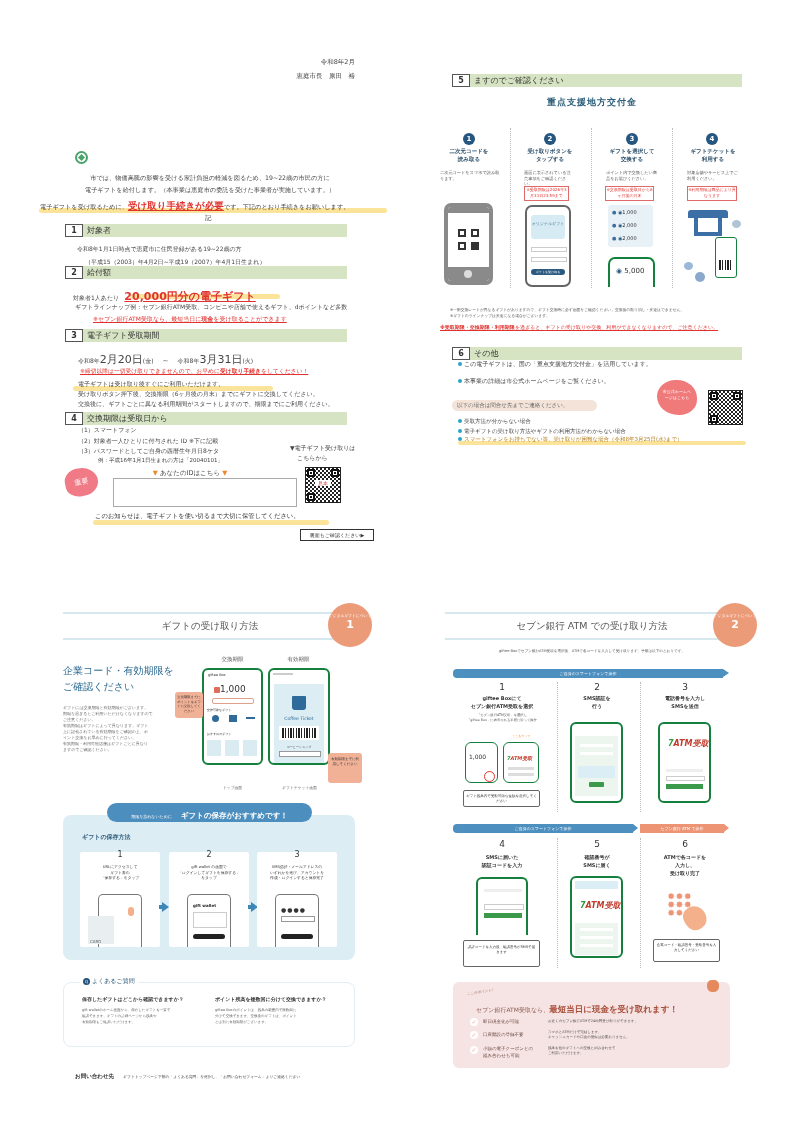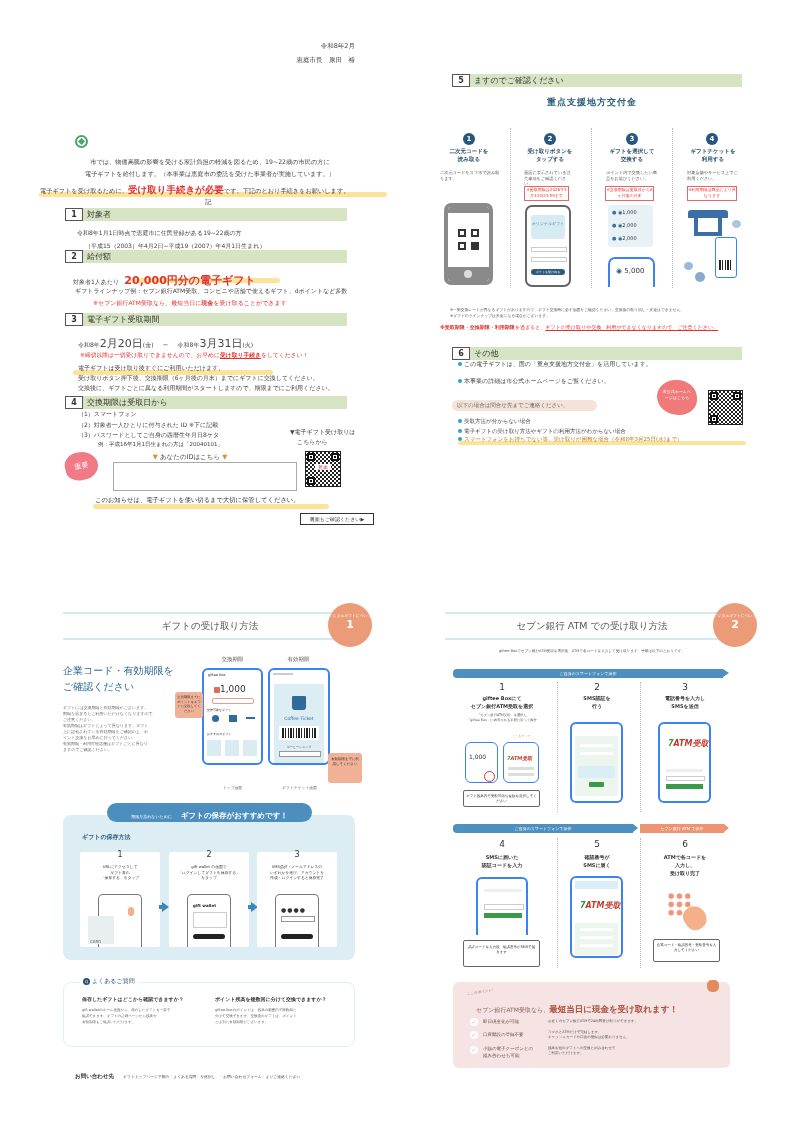--- a/index.html
+++ b/index.html
@@ -6,53 +6,53 @@
   body{width:800px;height:1132px;position:relative;overflow:hidden;font-family:"DejaVu Sans",sans-serif;color:#333;}
   .a{position:absolute;}
   .page{position:absolute;}
   .nw{white-space:nowrap;}
   .c{text-align:center;}
   
   .p1 .small{font-size:6.2px;color:#444;}
   .secbar{position:absolute;left:30px;width:282px;height:13px;background:#d7e4c3;}
   .secnum{position:absolute;left:0;top:0;width:16px;height:11px;border:1px solid #555;background:#fff;font-size:8px;font-weight:bold;text-align:center;line-height:11px;color:#333;}
   .sectitle{position:absolute;left:22px;top:0;font-size:8px;line-height:13px;color:#333;white-space:nowrap;}
-  .red{color:#e0332f;}
+  .red{color:#e0332f;text-decoration:underline;}
   .hlbar{position:absolute;height:5px;background:#fbe39a;border-radius:3px;}
   .qr{position:absolute;background:
       repeating-conic-gradient(#222 0 25%,#fff 0 50%) 0 0/4px 4px;border:1px solid #222;}
   .qr .fin{position:absolute;width:8px;height:8px;border:2px solid #111;background:#fff;box-sizing:border-box;}
   .qr .fin::after{content:"";position:absolute;left:1px;top:1px;width:2px;height:2px;background:#111;}
   
   .circ{position:absolute;width:12px;height:12px;border-radius:50%;background:#245680;color:#fff;font-size:7px;font-weight:bold;text-align:center;line-height:12px;}
   .stept{position:absolute;font-size:5.5px;color:#2d4f6a;text-align:center;font-weight:bold;line-height:8px;}
   .stepd{position:absolute;font-size:4.2px;color:#555;text-align:center;line-height:5.5px;}
   .redbox{position:absolute;border:1px solid #e06a6a;color:#e0332f;font-size:4px;text-align:center;line-height:5.5px;background:#fff;}
   .dotsep{position:absolute;width:0;border-left:1px dotted #bbb;}
   .bullet{position:absolute;font-size:6px;color:#444;white-space:nowrap;}
   .bullet .dot{display:inline-block;width:4px;height:4px;border-radius:50%;background:#2aa3c9;margin-right:2px;vertical-align:middle;}
   
   .hline{position:absolute;height:2px;background:#d4e8ee;}
   .badge{position:absolute;width:44px;height:44px;border-radius:50%;background:#ec9b79;color:#fff;text-align:center;}
   .badge .bs{font-size:3.8px;margin-top:10px;line-height:5px;}
   .badge .bn{font-size:11px;font-weight:bold;line-height:14px;}
-  .phone{position:absolute;border:2px solid #3b82f6;border-radius:6px;background:#fff;box-sizing:border-box;overflow:hidden;}
+  .phone{position:absolute;border:2px solid #15803d;border-radius:6px;background:#fff;box-sizing:border-box;overflow:hidden;}
   .tiny{font-size:4px;color:#666;line-height:6px;}
   .card{position:absolute;background:#fff;border-radius:2px;}
   .arrow{position:absolute;width:0;height:0;border-top:5px solid transparent;border-bottom:5px solid transparent;border-left:7px solid #3d86b8;}
   .arrowstem{position:absolute;height:4px;background:#3d86b8;}
   .bar{position:absolute;height:9px;color:#fff;font-size:4px;text-align:center;line-height:9px;}
   .num{position:absolute;font-size:9px;color:#333;text-align:center;width:30px;}
   .chk{position:absolute;width:8px;height:8px;border-radius:50%;background:#fff;color:#f0a89a;font-size:6px;text-align:center;line-height:8px;font-weight:bold;}
   .barcode{position:absolute;background:repeating-linear-gradient(90deg,#222 0 2px,#fff 2px 3px,#222 3px 4px,#fff 4px 6px,#222 6px 7px,#fff 7px 8px);}
 </style>
 </head>
 <body>
 
-<div class="page p1" style="left:35px;top:34px;width:360px;height:500px;">
+<div class="page p1" style="left:35px;top:50px;width:360px;height:500px;">
   <div class="a nw" style="right:40px;top:8px;font-size:6.5px;color:#444;text-align:right;">令和8年2月</div>
   <div class="a nw" style="right:40px;top:22px;font-size:6.5px;color:#444;text-align:right;">恵庭市長　原田　裕</div>
 
   <div class="a nw" style="left:40px;top:99px;font-size:12.5px;font-weight:bold;color:#2f5b8c;">
     <span style="display:inline-block;width:13px;height:13px;border-radius:50%;border:2px solid #4aa36a;box-sizing:border-box;vertical-align:middle;margin-right:4px;position:relative;"><span style="position:absolute;left:2px;top:2px;width:5px;height:5px;background:#4aa36a;transform:rotate(45deg);"></span></span>
   </div>
   <div class="a c nw small" style="left:0;top:124px;width:350px;font-size:6.2px;color:#444;">市では、物価高騰の影響を受ける家計負担の軽減を図るため、19~22歳の市民の方に</div>
   <div class="a c nw small" style="left:0;top:136px;width:350px;font-size:6.2px;color:#444;">電子ギフトを給付します。（本事業は恵庭市の委託を受けた事業者が実施しています。）</div>
 
   <div class="hlbar" style="left:4px;top:158px;width:348px;"></div>

